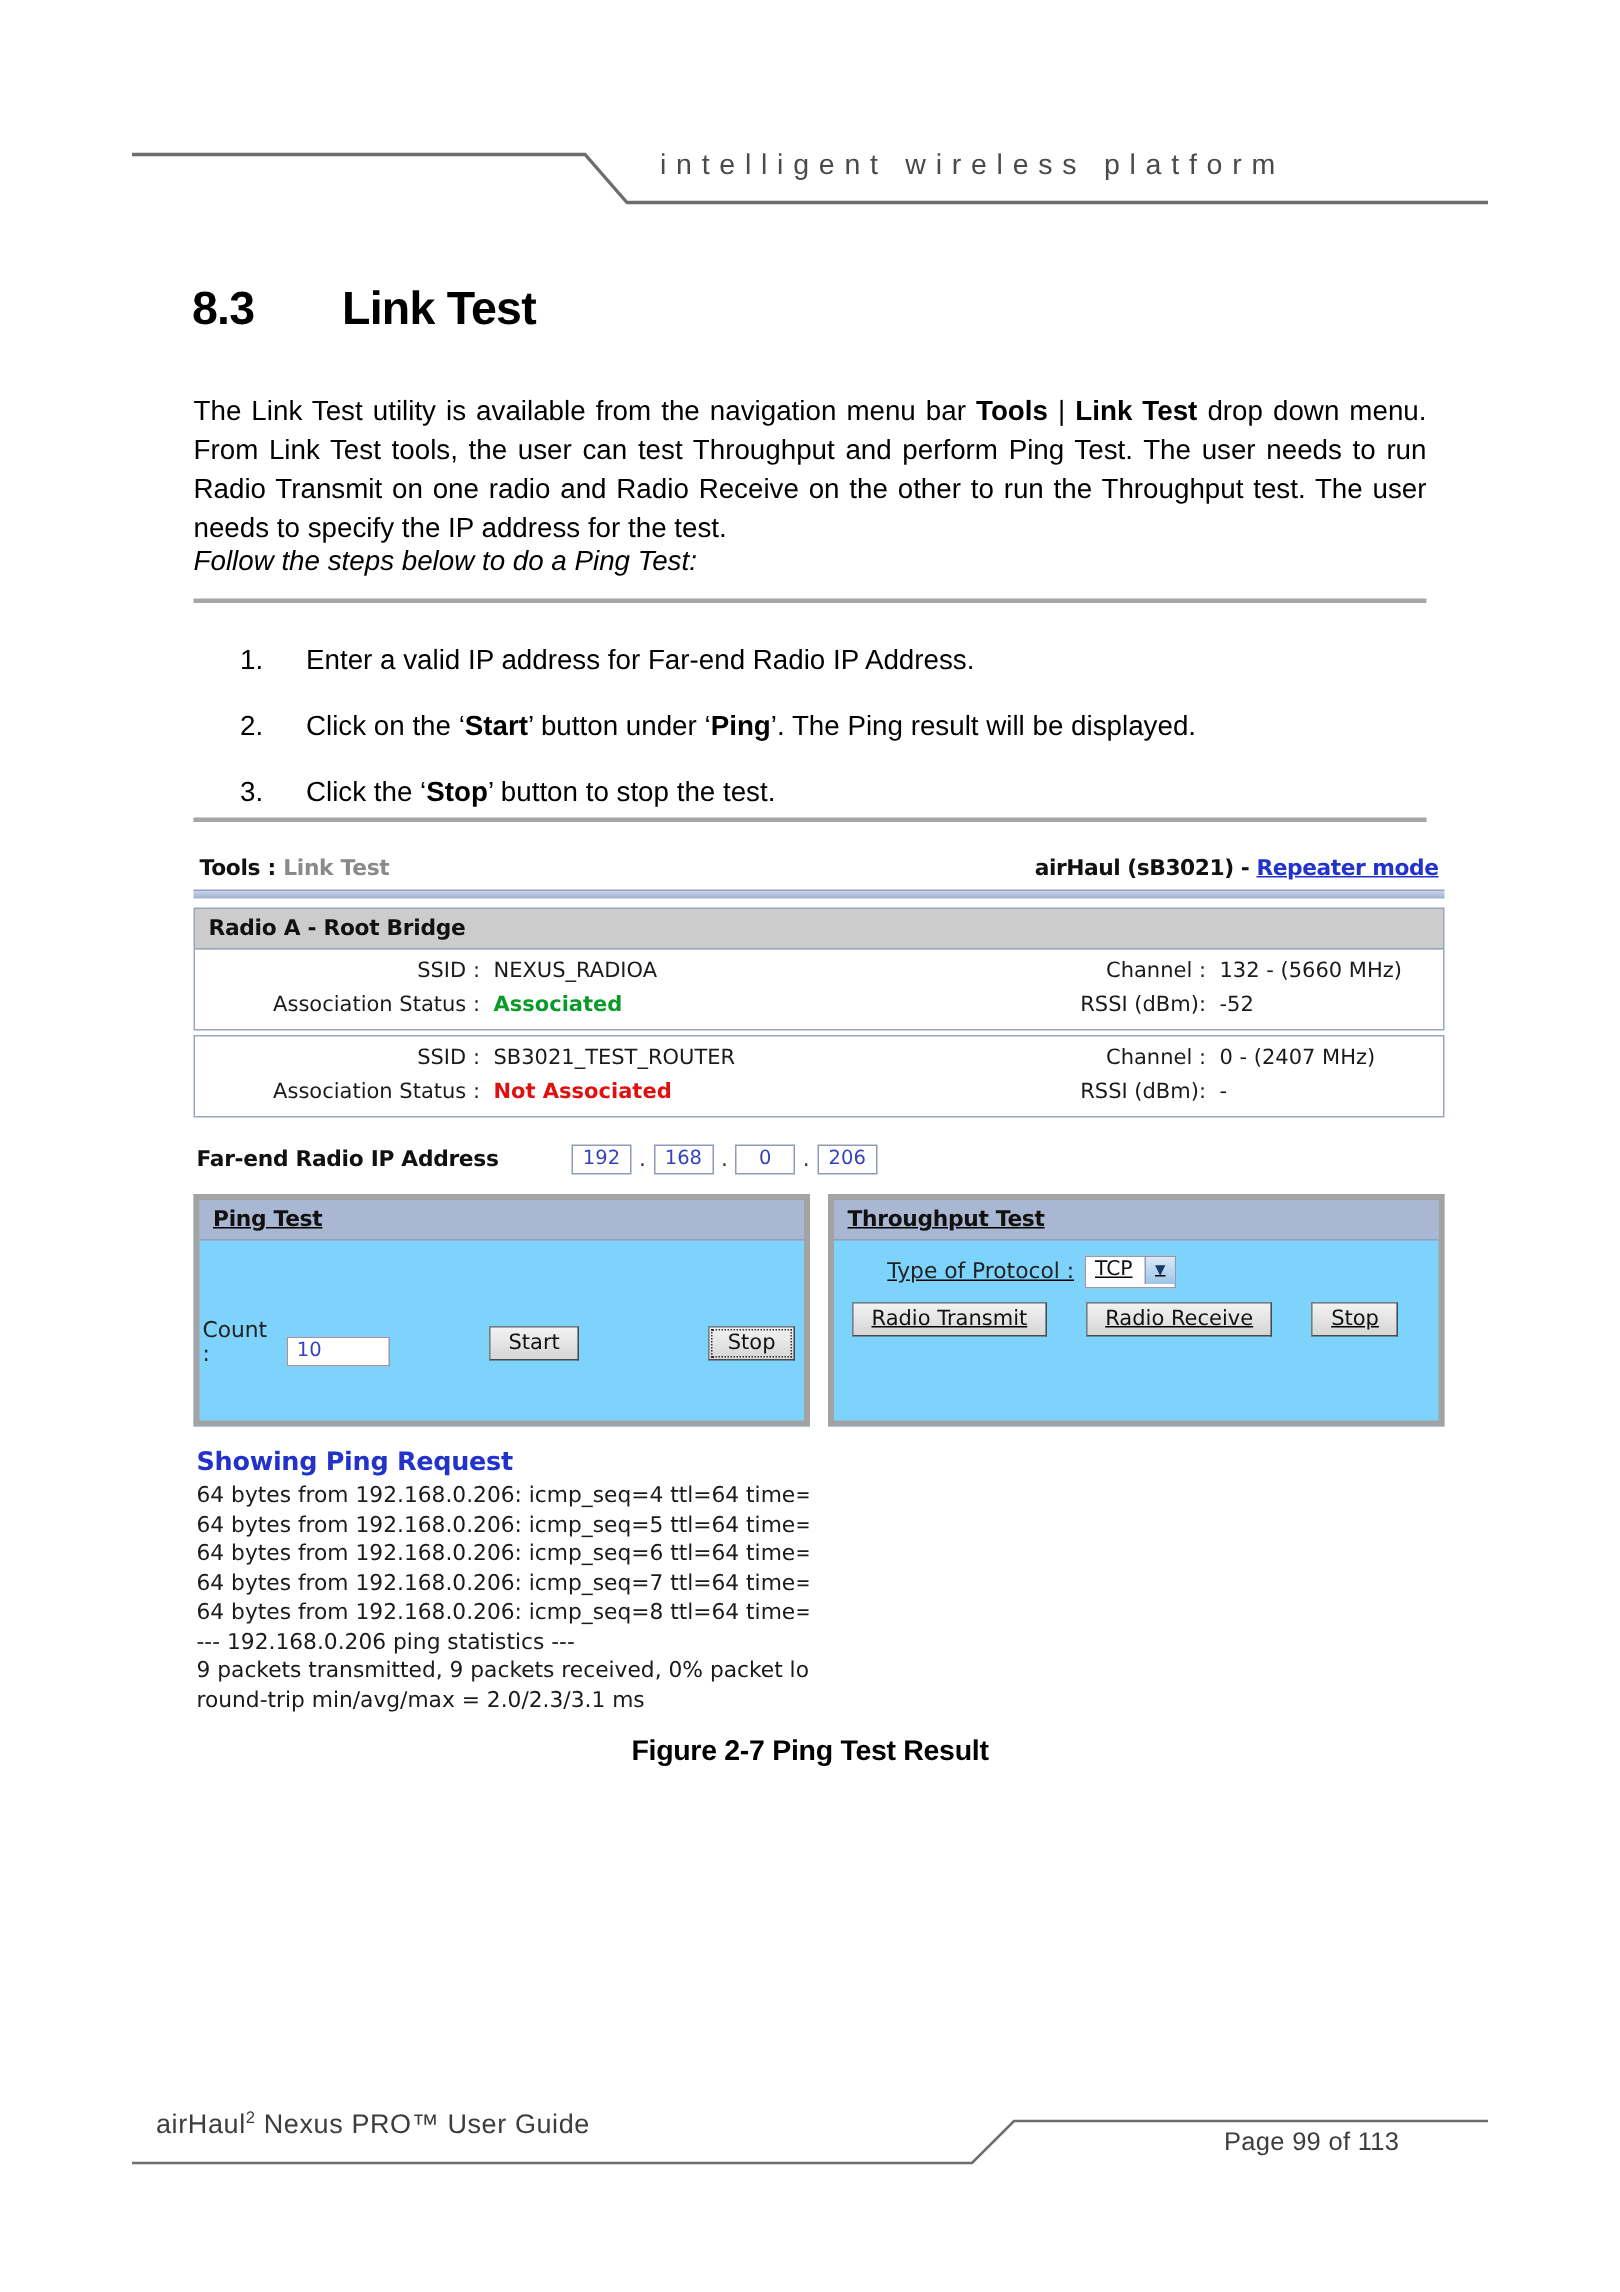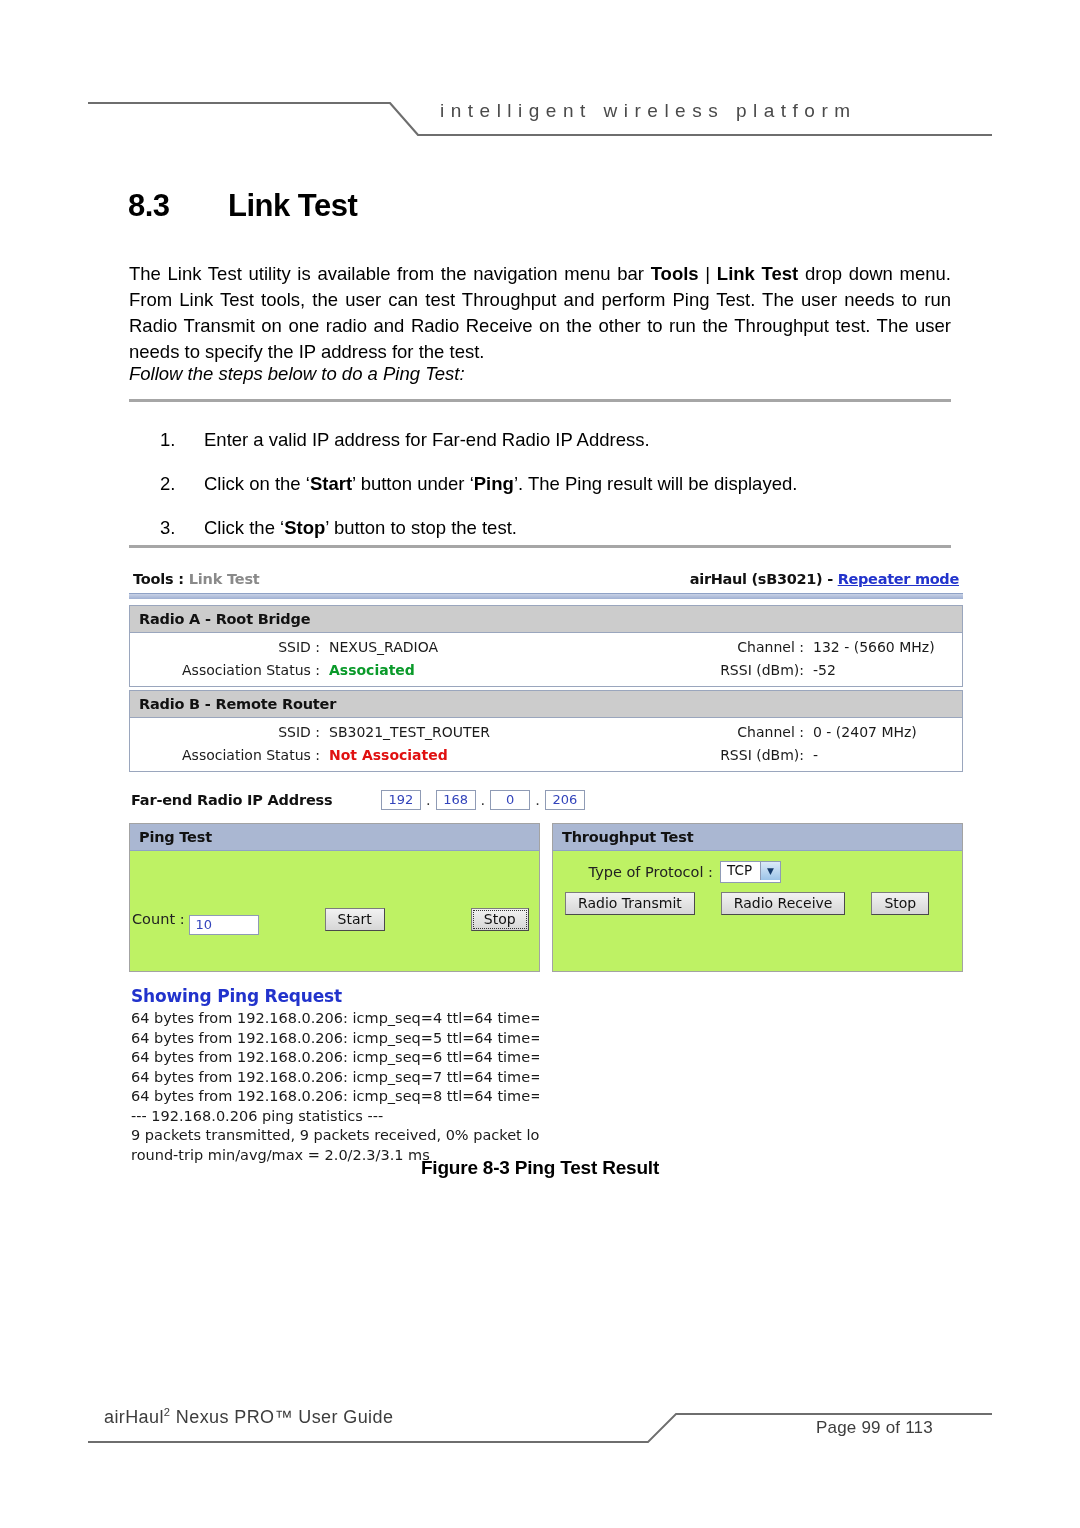--- a/index.html
+++ b/index.html
@@ -159,23 +159,24 @@
     font-size: 13px;
     text-align: center;
     line-height: 18px;
     font-family: "DejaVu Sans", sans-serif;
   }
   .dot { padding: 0 5px; color: #333; }
 
   
   .panels { display: flex; gap: 12px; }
   .panel {
-    border: 1px solid #a3a3a3;
-    background: #bef264;
+    border: 4px solid #a3a3a3;
+    background: #7dd3fc;
     flex: 1 1 0;
+    text-decoration: underline;
   }
   .panel-hdr {
     background: #aab7d2;
     font-size: 14.5px;
     font-weight: bold;
     padding: 5px 9px;
     color: #111;
     border-bottom: 1px solid #8fa2c6;
     letter-spacing: -0.2px;
   }
@@ -368,21 +369,20 @@
       <div class="rrow">
         <span class="rl">Association Status :</span>
         <span class="rv ok">Associated</span>
         <span class="rl2">RSSI (dBm):</span>
         <span class="rv2">-52</span>
       </div>
     </div>
   </div>
 
   <div class="radio-box">
-    <div class="radio-hdr">Radio B - Remote Router</div>
     <div class="radio-body">
       <div class="rrow">
         <span class="rl">SSID :</span>
         <span class="rv">SB3021_TEST_ROUTER</span>
         <span class="rl2">Channel :</span>
         <span class="rv2">0 - (2407 MHz)</span>
       </div>
       <div class="rrow">
         <span class="rl">Association Status :</span>
         <span class="rv bad">Not Associated</span>
@@ -444,21 +444,21 @@
     <div>64 bytes from 192.168.0.206: icmp_seq=6 ttl=64 time=2.0 ms</div>
     <div>64 bytes from 192.168.0.206: icmp_seq=7 ttl=64 time=2.3 ms</div>
     <div>64 bytes from 192.168.0.206: icmp_seq=8 ttl=64 time=2.3 ms</div>
     <div>--- 192.168.0.206 ping statistics ---</div>
     <div>9 packets transmitted, 9 packets received, 0% packet loss</div>
     <div>round-trip min/avg/max = 2.0/2.3/3.1 ms</div>
   </div>
 
 </div>
 
-<div class="figcap">Figure 8-3 Ping Test Result</div>
+<div class="figcap">Figure 2-7 Ping Test Result</div>
 
 <div class="footer-band">
   <svg width="1080" height="48" viewBox="0 0 1080 48">
     <path d="M 88 42 L 648 42 L 676 14 L 992 14" fill="none" stroke="#6e6e6e" stroke-width="1.8"></path>
   </svg>
 </div>
 <div class="foot-left"><span>airHaul</span><sup>2</sup><span> Nexus PRO™ User Guide</span></div>
 <div class="foot-right">Page 99 of 113</div>
 
 </body></html>

